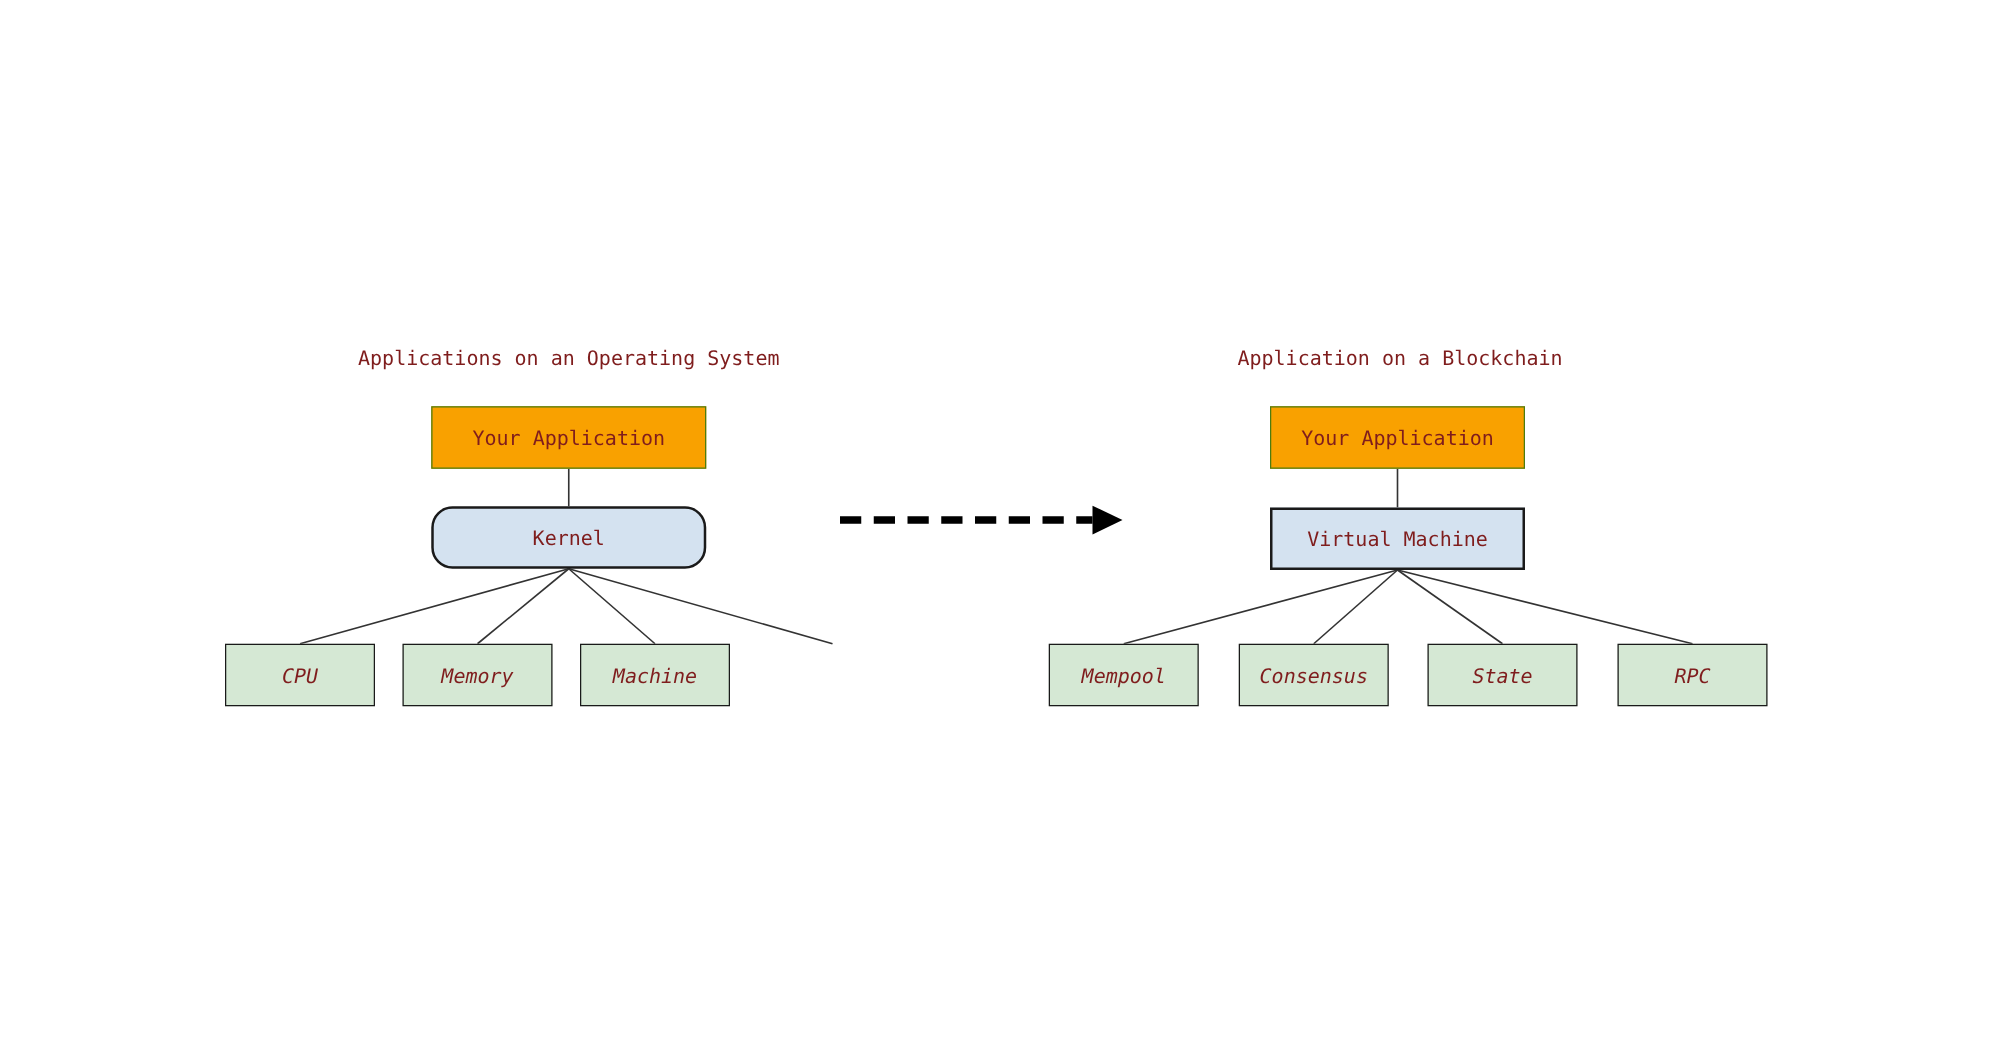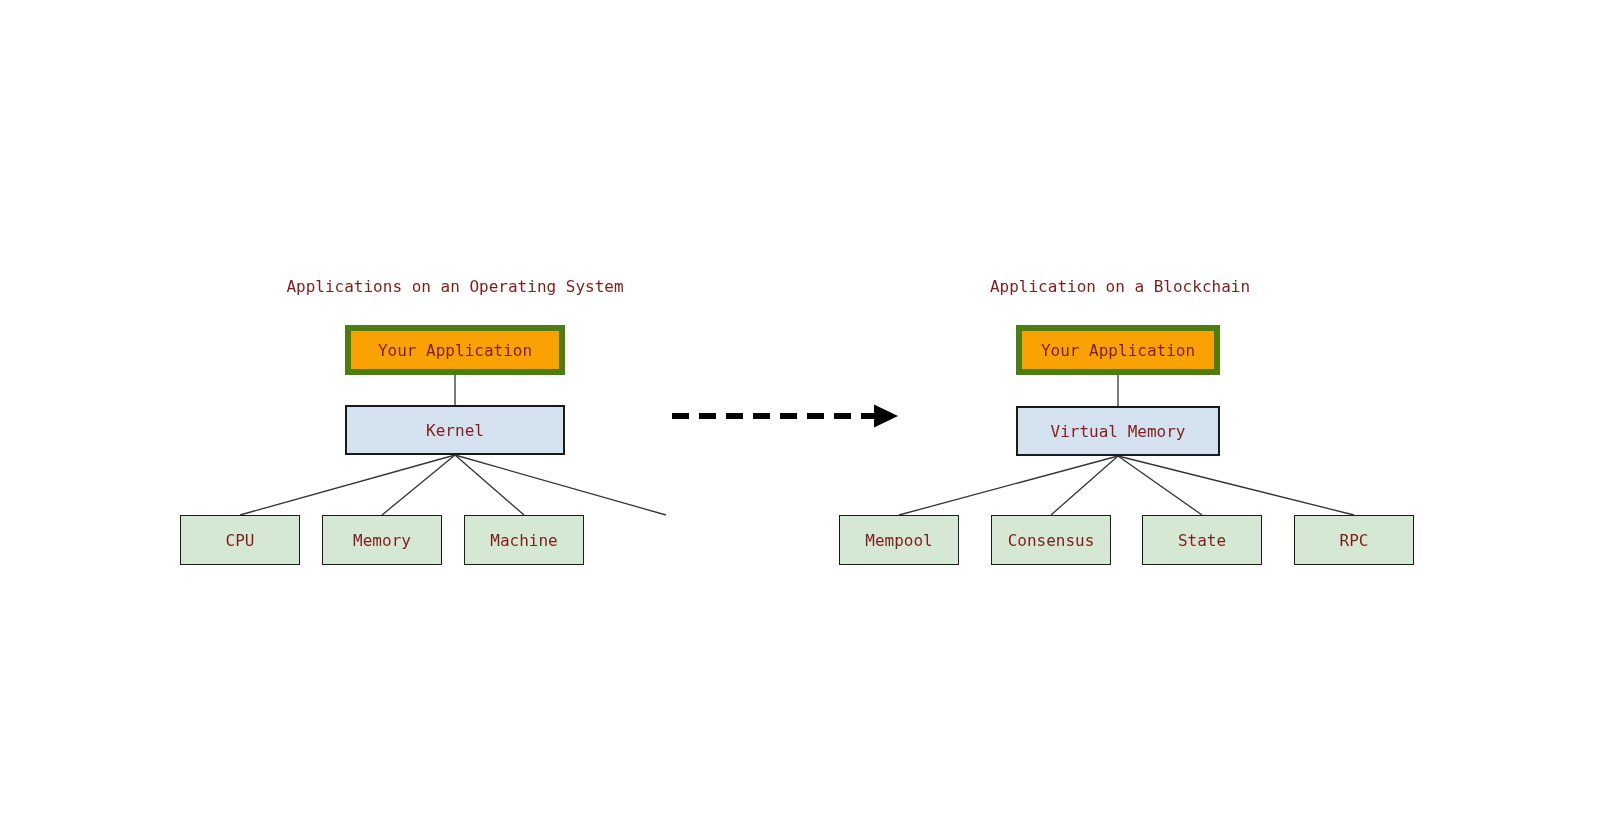--- a/index.html
+++ b/index.html
@@ -36,30 +36,31 @@
     position: absolute;
     box-sizing: border-box;
     display: flex;
     align-items: center;
     justify-content: center;
     font-size: 16px;
     white-space: nowrap;
   }
   .node.top-node {
     background: #F9A100;
-    border: 6px solid #4d7c0f;
+    border: 1px solid #4d7c0f;
     text-align: center;
   }
   .node.middle-node {
     background: #D4E2F0;
     border: 2px solid #1a1a1a;
   }
   .node.child-node {
     background: #D5E8D4;
     border: 1.5px solid #1a1a1a;
+    font-style: italic;
   }
 </style>
 </head>
 <body>
 
 <div class="canvas">
 
   <svg class="wires" viewBox="0 0 1600 836" xmlns="http://www.w3.org/2000/svg">
     <g stroke="#333333" stroke-width="1.3">
       <line x1="455" y1="375" x2="455" y2="405"></line>
@@ -80,42 +81,42 @@
       <polygon points="874,404.5 898,416 874,427.5" fill="#000000"></polygon>
     </g>
   </svg>
 
   <div class="diagram-title" style="left:455px">Applications on an Operating System</div>
 
   <div class="node top-node" style="left:345px; top:325px; width:220px; height:50px;">
     <span>Your Application</span>
   </div>
 
-  <div class="node middle-node" style="left:345px; top:405px; width:220px; height:50px;">
+  <div class="node middle-node" style="left:345px; top:405px; width:220px; height:50px;border-radius:17px;">
     <span>Kernel</span>
   </div>
 
   <div class="node child-node" style="left:180px; top:515px; width:120px; height:50px;">
     <span>CPU</span>
   </div>
   <div class="node child-node" style="left:322px; top:515px; width:120px; height:50px;text-align:right;">
     <span>Memory</span>
   </div>
   <div class="node child-node" style="left:464px; top:515px; width:120px; height:50px;">
     <span>Machine</span>
   </div>
 
   <div class="diagram-title" style="left:1120px">Application on a Blockchain</div>
 
   <div class="node top-node" style="left:1016px; top:325px; width:204px; height:50px;">
     <span>Your Application</span>
   </div>
 
   <div class="node middle-node" style="left:1016px; top:406px; width:204px; height:50px;">
-    <span>Virtual Memory</span>
+    <span>Virtual Machine</span>
   </div>
 
   <div class="node child-node" style="left:839px; top:515px; width:120px; height:50px;">
     <span>Mempool</span>
   </div>
   <div class="node child-node" style="left:991px; top:515px; width:120px; height:50px;">
     <span>Consensus</span>
   </div>
   <div class="node child-node" style="left:1142px; top:515px; width:120px; height:50px;">
     <span>State</span>

